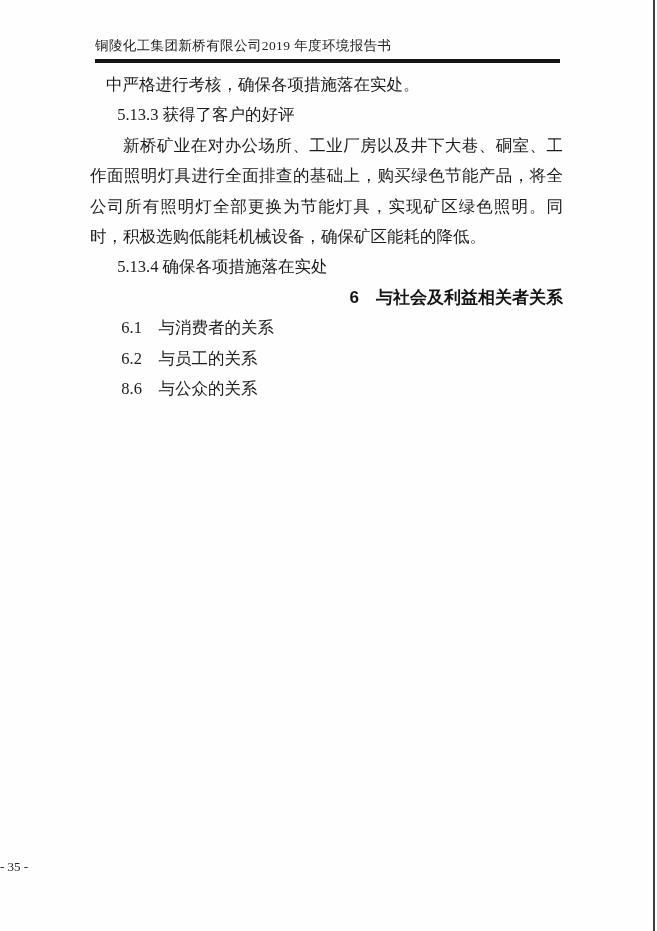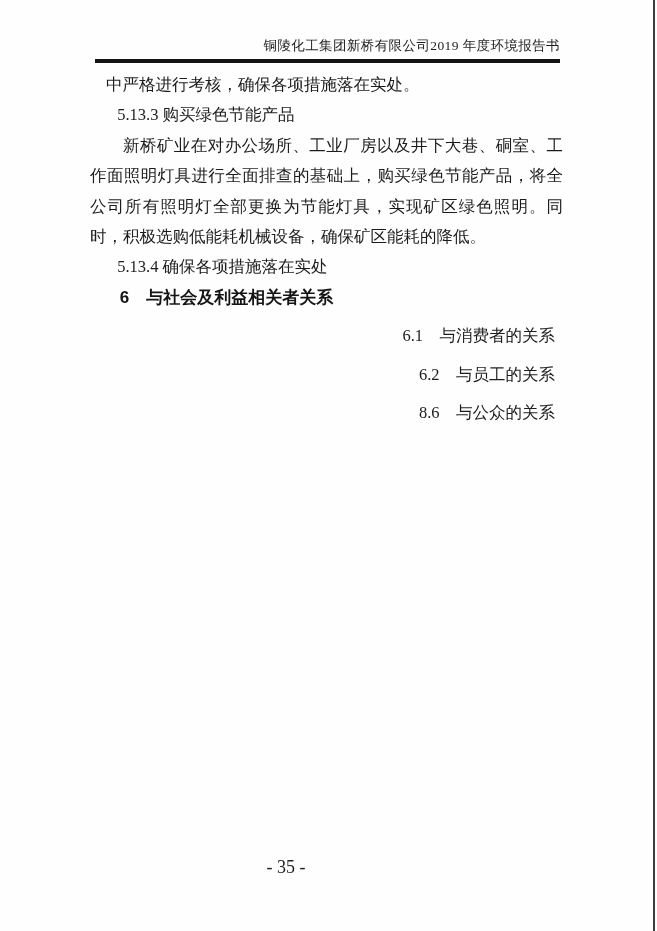--- a/index.html
+++ b/index.html
@@ -22,21 +22,21 @@
     left: 653px;
     width: 2px;
     height: 931px;
     background: #3c3c3c;
   }
   .doc-header {
     position: absolute;
     top: 38px;
     left: 95px;
     width: 465px;
-    text-align: right;
+    text-align: left;
     font-size: 13.5px;
     line-height: 16px;
     color: #1e1e1e;
     letter-spacing: 0.4px;
   }
   .header-rule {
     position: absolute;
     top: 59px;
     left: 95px;
     width: 465px;
@@ -64,54 +64,54 @@
     font-size: 16.5px;
     text-indent: 1.65em;
     text-align: left;
   }
   .h-chapter {
     margin: 0;
     font-weight: 700;
     font-family: "Liberation Sans", "DejaVu Sans", sans-serif;
     font-size: 17px;
     text-indent: 1.75em;
-    text-align: left;
+    text-align: right;
     color: #141414;
   }
   .h-sub2 {
-    margin: 8px;
+    margin: 0;
     font-weight: normal;
     font-size: 16.5px;
     text-indent: 1.9em;
-    text-align: right;
+    text-align: left;
   }
   .doc-footer {
     position: absolute;
     top: 859px;
     left: 0;
     width: 572px;
-    text-align: center;
-    font-size: 18px;
+    text-align: left;
+    font-size: 13px;
     line-height: 16px;
     color: #222222;
   }
 </style>
 </head>
 <body>
 
 <div class="page">
 
   <div class="doc-header">铜陵化工集团新桥有限公司2019 年度环境报告书</div>
 
   <div class="header-rule"></div>
 
   <div class="content">
     <p class="para no-indent">中严格进行考核，确保各项措施落在实处。</p>
 
-    <p class="h-sub3">5.13.3 购买绿色节能产品</p>
+    <p class="h-sub3">5.13.3 获得了客户的好评</p>
 
     <p class="para">新桥矿业在对办公场所、工业厂房以及井下大巷、硐室、工作面照明灯具进行全面排查的基础上，购买绿色节能产品，将全公司所有照明灯全部更换为节能灯具，实现矿区绿色照明。同时，积极选购低能耗机械设备，确保矿区能耗的降低。</p>
 
     <p class="h-sub3">5.13.4 确保各项措施落在实处</p>
 
 
     <p class="h-chapter">6　与社会及利益相关者关系</p>
 
     <p class="h-sub2">6.1　与消费者的关系</p>
 

